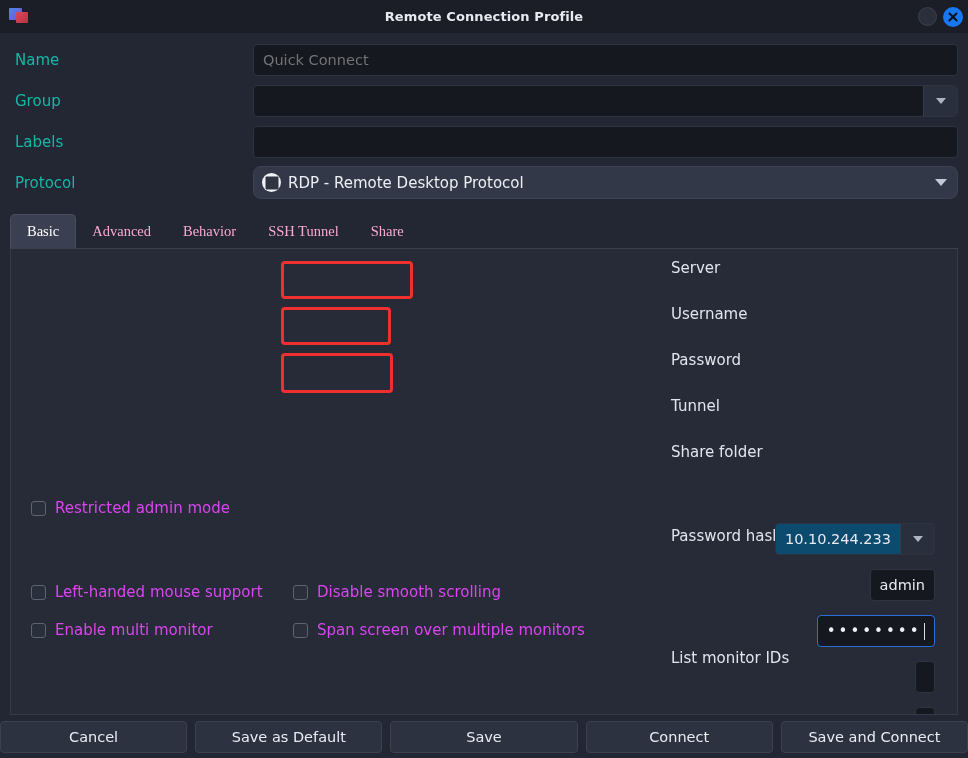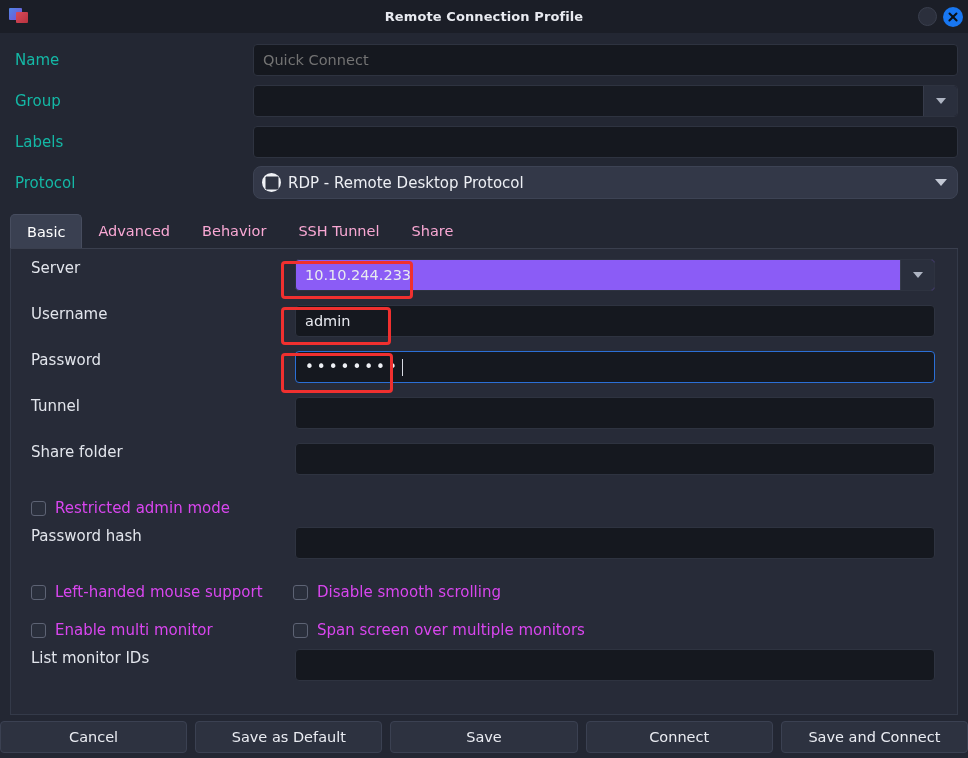--- a/index.html
+++ b/index.html
@@ -140,21 +140,21 @@
     position:absolute; left:50%; top:50%; width:13px; height:13px;
     transform: translate(-50%,-50%);
     background:
       radial-gradient(circle at 50% 0%,   #2f3442 42%, transparent 43%),
       radial-gradient(circle at 50% 100%, #2f3442 42%, transparent 43%),
       radial-gradient(circle at 0% 50%,   #2f3442 42%, transparent 43%),
       radial-gradient(circle at 100% 50%, #2f3442 42%, transparent 43%);
   }
 
   
-  .tabzone { padding: 0 10px; }
+  .tabzone { padding: 0 10px; font-family: Liberation Serif, serif; }
   .tabbar {
     display: flex; align-items: flex-end;
     height: 38px;
     border-bottom: 1px solid #3a3f4e;
   }
   .tab {
     height: 34px; padding: 0 16px;
     display: flex; align-items: center;
     color: #f9a8d4; font-size: 14.5px;
     border-radius: 5px 5px 0 0;
@@ -172,43 +172,44 @@
     flex: 1 1 auto;
     margin: 0 10px;
     background: #272b38;
     border: 1px solid #343a49;
     border-top: none;
     padding: 10px 0 0 0;
     overflow: hidden;
     position: relative;
   }
   .prow {
-    display: flex; align-items: flex-start; height: 46px;
+    display: flex; align-items: flex-end; height: 46px;
     padding: 0 22px 0 20px;
+    flex-direction: column;
   }
   .plabel {
     width: 264px; flex: 0 0 264px;
     color: #e2e5ec; font-size: 15px;
   }
   .pctrl { flex: 1 1 auto; display: flex; position: relative; }
   .pinput {
     flex: 1 1 auto; height: 32px;
     background: #15181f;
     border: 1px solid #2e3340;
     border-radius: 4px;
     color: #e8eaf0; font-size: 14.5px;
     display: flex; align-items: center;
     padding: 0 9px;
   }
   .pinput.focused {
     border: 1.5px solid #2b6fd6;
   }
   .pcombo {
     flex: 1 1 auto; height: 32px; display: flex;
-    background: #8b5cf6;
+    background: #0c4a6e;
     border: 1px solid #2e3340;
     border-radius: 4px; overflow: hidden;
   }
   .pcombo .pc-field { flex:1 1 auto; display:flex; align-items:center;
      padding: 0 9px; color:#e8eaf0; font-size:14.5px; }
   .pcombo .pc-arrow {
     width: 34px; flex: 0 0 34px; background:#2a2f3d;
     border-left:1px solid #363b4a;
     display:flex; align-items:center; justify-content:center;
   }

